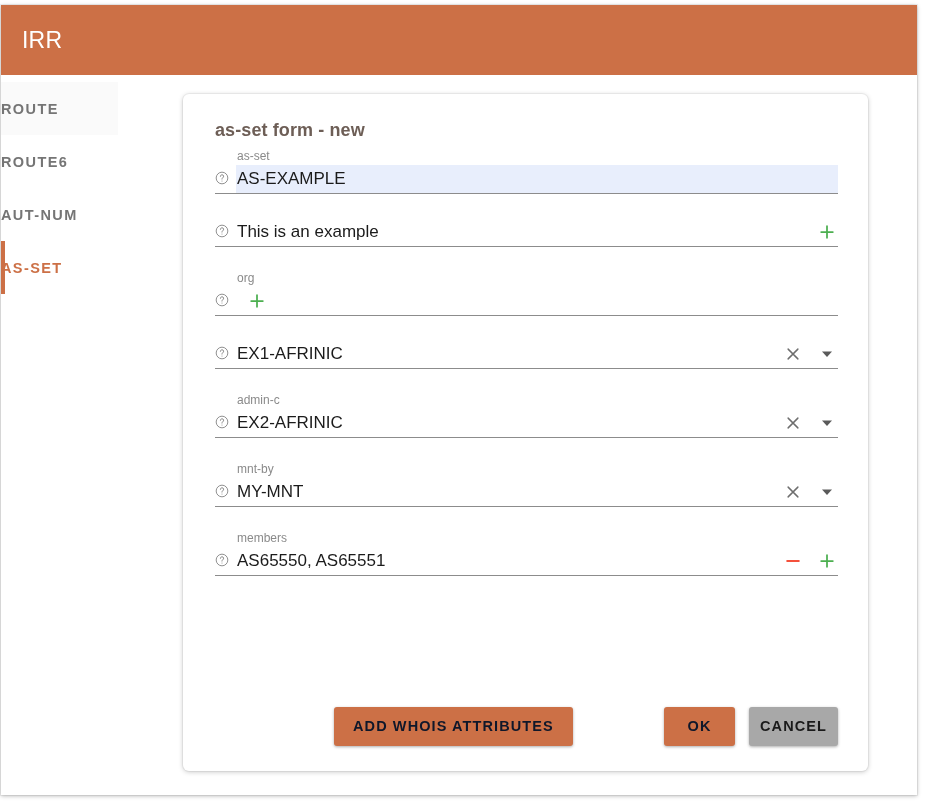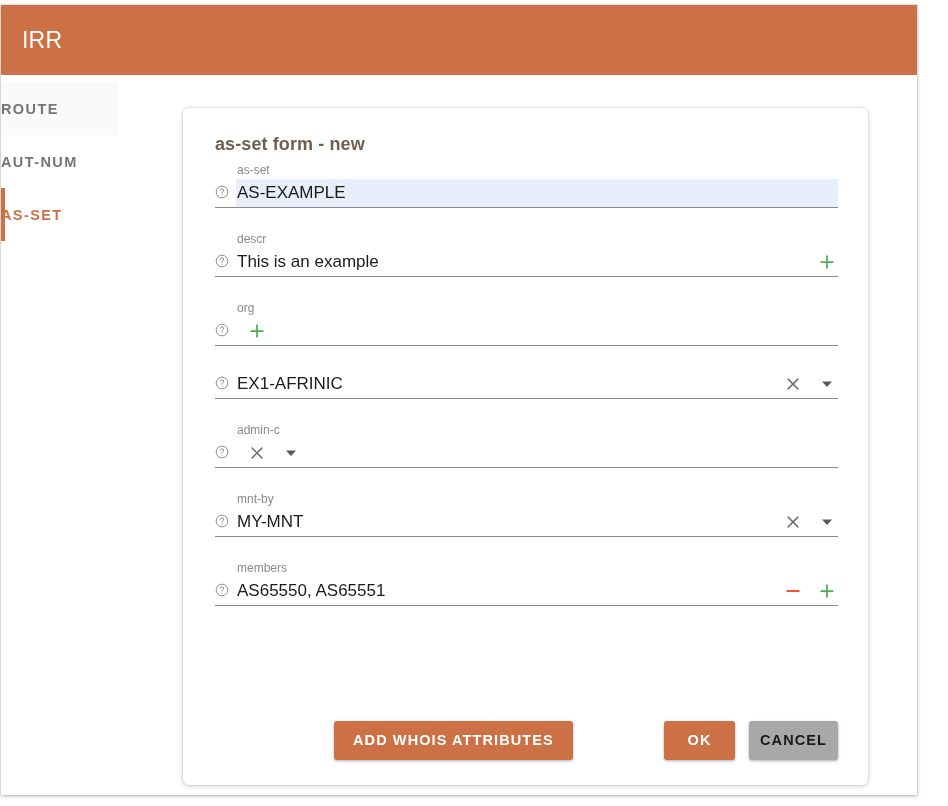--- a/index.html
+++ b/index.html
@@ -82,21 +82,21 @@
     left: 0;
     top: 0;
     bottom: 0;
     width: 4px;
     background: #cc7046;
   }
 
   
   .card-area {
     flex: 1 1 auto;
-    padding: 33px 16px 13px 0;
+    padding: 19px 16px 13px 0;
     box-sizing: border-box;
   }
   .dialog {
     width: 685px;
     height: 677px;
     background: #ffffff;
     border-radius: 6px;
     box-shadow: 0 1px 5px rgba(0,0,0,0.22), 0 0 0 1px rgba(0,0,0,0.04);
     box-sizing: border-box;
     padding: 26px 30px 0 32px;
@@ -195,21 +195,21 @@
     font-size: 14.5px;
     font-weight: bold;
     letter-spacing: 1.1px;
     cursor: pointer;
     box-shadow: 0 1px 3px rgba(0,0,0,0.32);
     height: 39px;
     box-sizing: border-box;
   }
   .btn-primary {
     background: #cc7046;
-    color: #ffffff;
+    color: #0f172a;
   }
   .btn-default {
     background: #a8a8a8;
     color: #1a1a1a;
     margin-left: 20px;
   }
   .btn-whois {
     position: absolute;
     left: 119px;
     padding: 0 19px;
@@ -232,20 +232,23 @@
 
   <div class="app-header">
     <span class="app-title">IRR</span>
   </div>
 
   <div class="app-body">
 
     <nav class="sidebar">
       <div class="nav-item hovered">
         <span>ROUTE</span>
+      </div>
+      <div class="nav-item">
+        <span>ROUTE6</span>
       </div>
       <div class="nav-item">
         <span>AUT-NUM</span>
       </div>
       <div class="nav-item active">
         <span>AS-SET</span>
       </div>
     </nav>
 
     <div class="card-area">
@@ -263,21 +266,20 @@
                 <path d="M9.2 9.2a2.8 2.8 0 1 1 3.6 2.7c-.7.25-.9.8-.9 1.5v.5" stroke-linecap="round"></path>
                 <circle cx="12" cy="17.3" r="0.9" fill="currentColor" stroke="none"></circle>
               </svg>
               <div class="field-value-wrap highlight">
                 <span class="field-value">AS-EXAMPLE</span>
               </div>
             </div>
           </div>
 
           <div class="field">
-            <div class="field-label">descr</div>
             <div class="field-row">
               <svg class="help-icon" viewBox="0 0 24 24" fill="none" stroke="currentColor" stroke-width="1.6">
                 <circle cx="12" cy="12" r="10"></circle>
                 <path d="M9.2 9.2a2.8 2.8 0 1 1 3.6 2.7c-.7.25-.9.8-.9 1.5v.5" stroke-linecap="round"></path>
                 <circle cx="12" cy="17.3" r="0.9" fill="currentColor" stroke="none"></circle>
               </svg>
               <div class="field-value-wrap">
                 <span class="field-value">This is an example</span>
               </div>
               <div class="field-actions">
@@ -334,20 +336,23 @@
           </div>
 
           <div class="field">
             <div class="field-label">admin-c</div>
             <div class="field-row">
               <svg class="help-icon" viewBox="0 0 24 24" fill="none" stroke="currentColor" stroke-width="1.6">
                 <circle cx="12" cy="12" r="10"></circle>
                 <path d="M9.2 9.2a2.8 2.8 0 1 1 3.6 2.7c-.7.25-.9.8-.9 1.5v.5" stroke-linecap="round"></path>
                 <circle cx="12" cy="17.3" r="0.9" fill="currentColor" stroke="none"></circle>
               </svg>
+              <div class="field-value-wrap">
+                <span class="field-value">EX2-AFRINIC</span>
+              </div>
               <div class="field-actions">
                 <span class="icon-btn clear-icon">
                   <svg width="18" height="18" viewBox="0 0 24 24" stroke="currentColor" stroke-width="1.9" stroke-linecap="round">
                     <path d="M5.5 5.5l13 13M18.5 5.5l-13 13"></path>
                   </svg>
                 </span>
                 <span class="icon-btn caret-icon">
                   <svg width="12" height="12" viewBox="0 0 12 12" fill="currentColor">
                     <path d="M1 3.5h10L6 9z"></path>
                   </svg>

